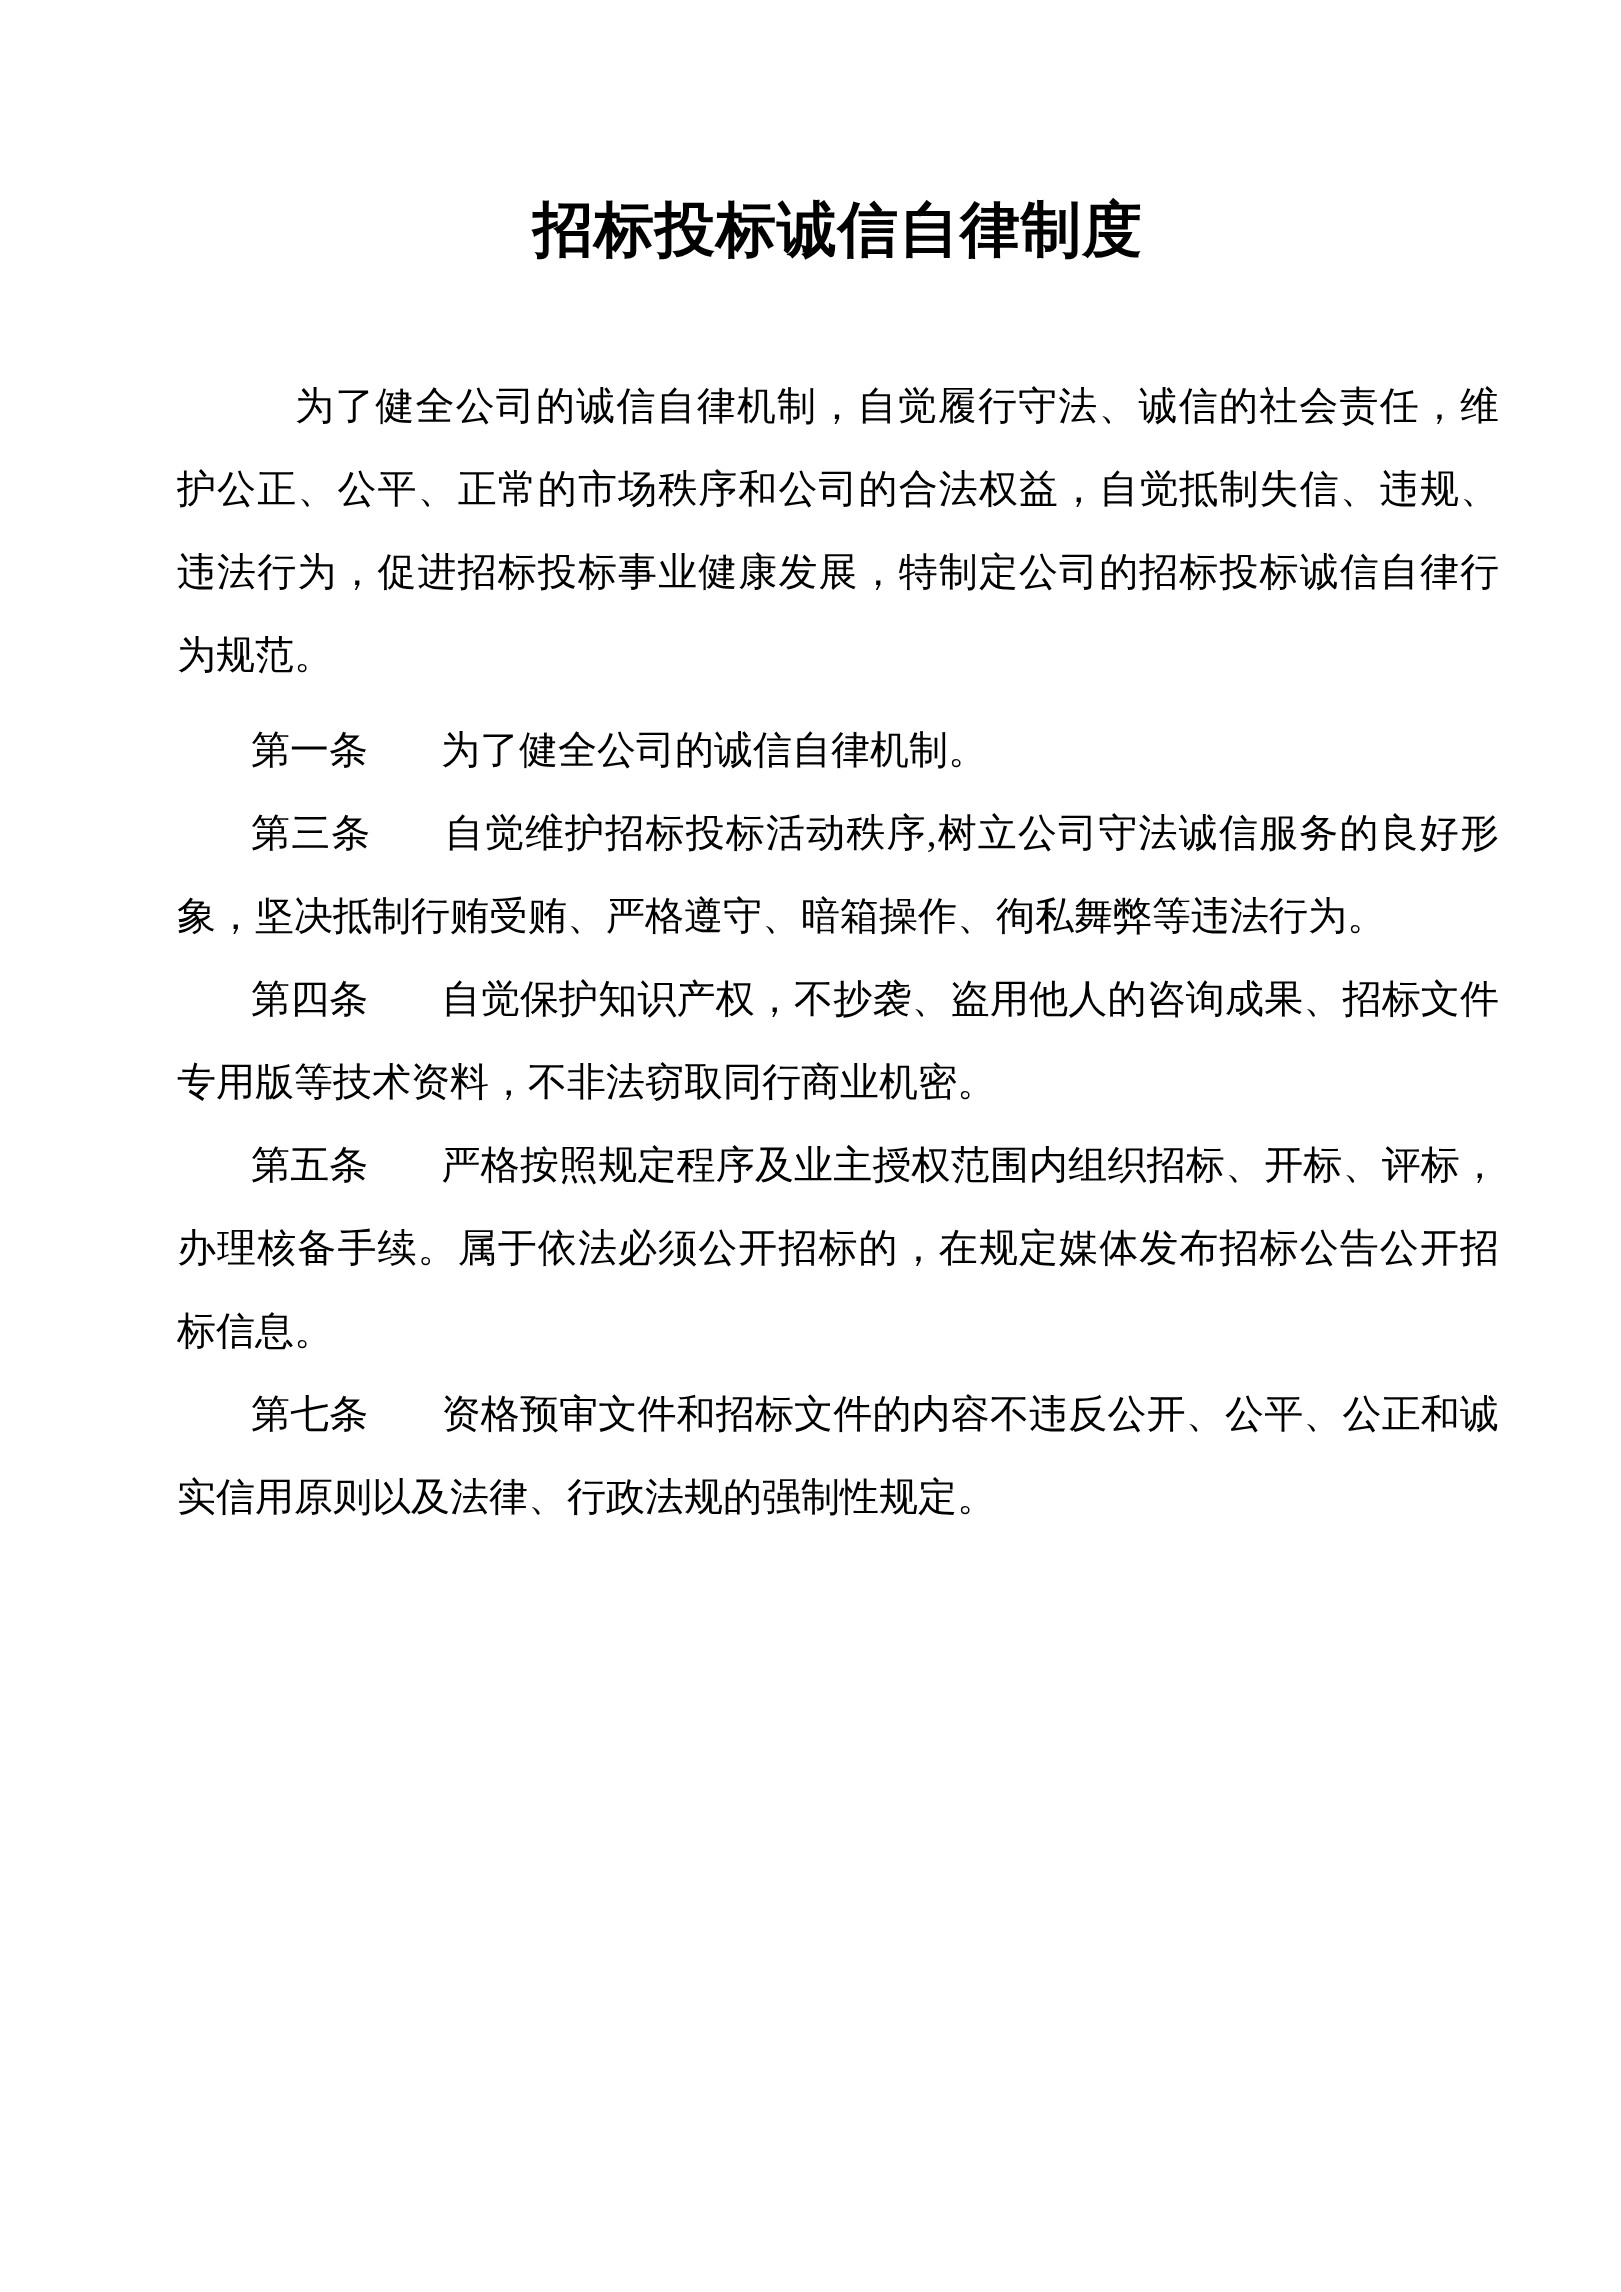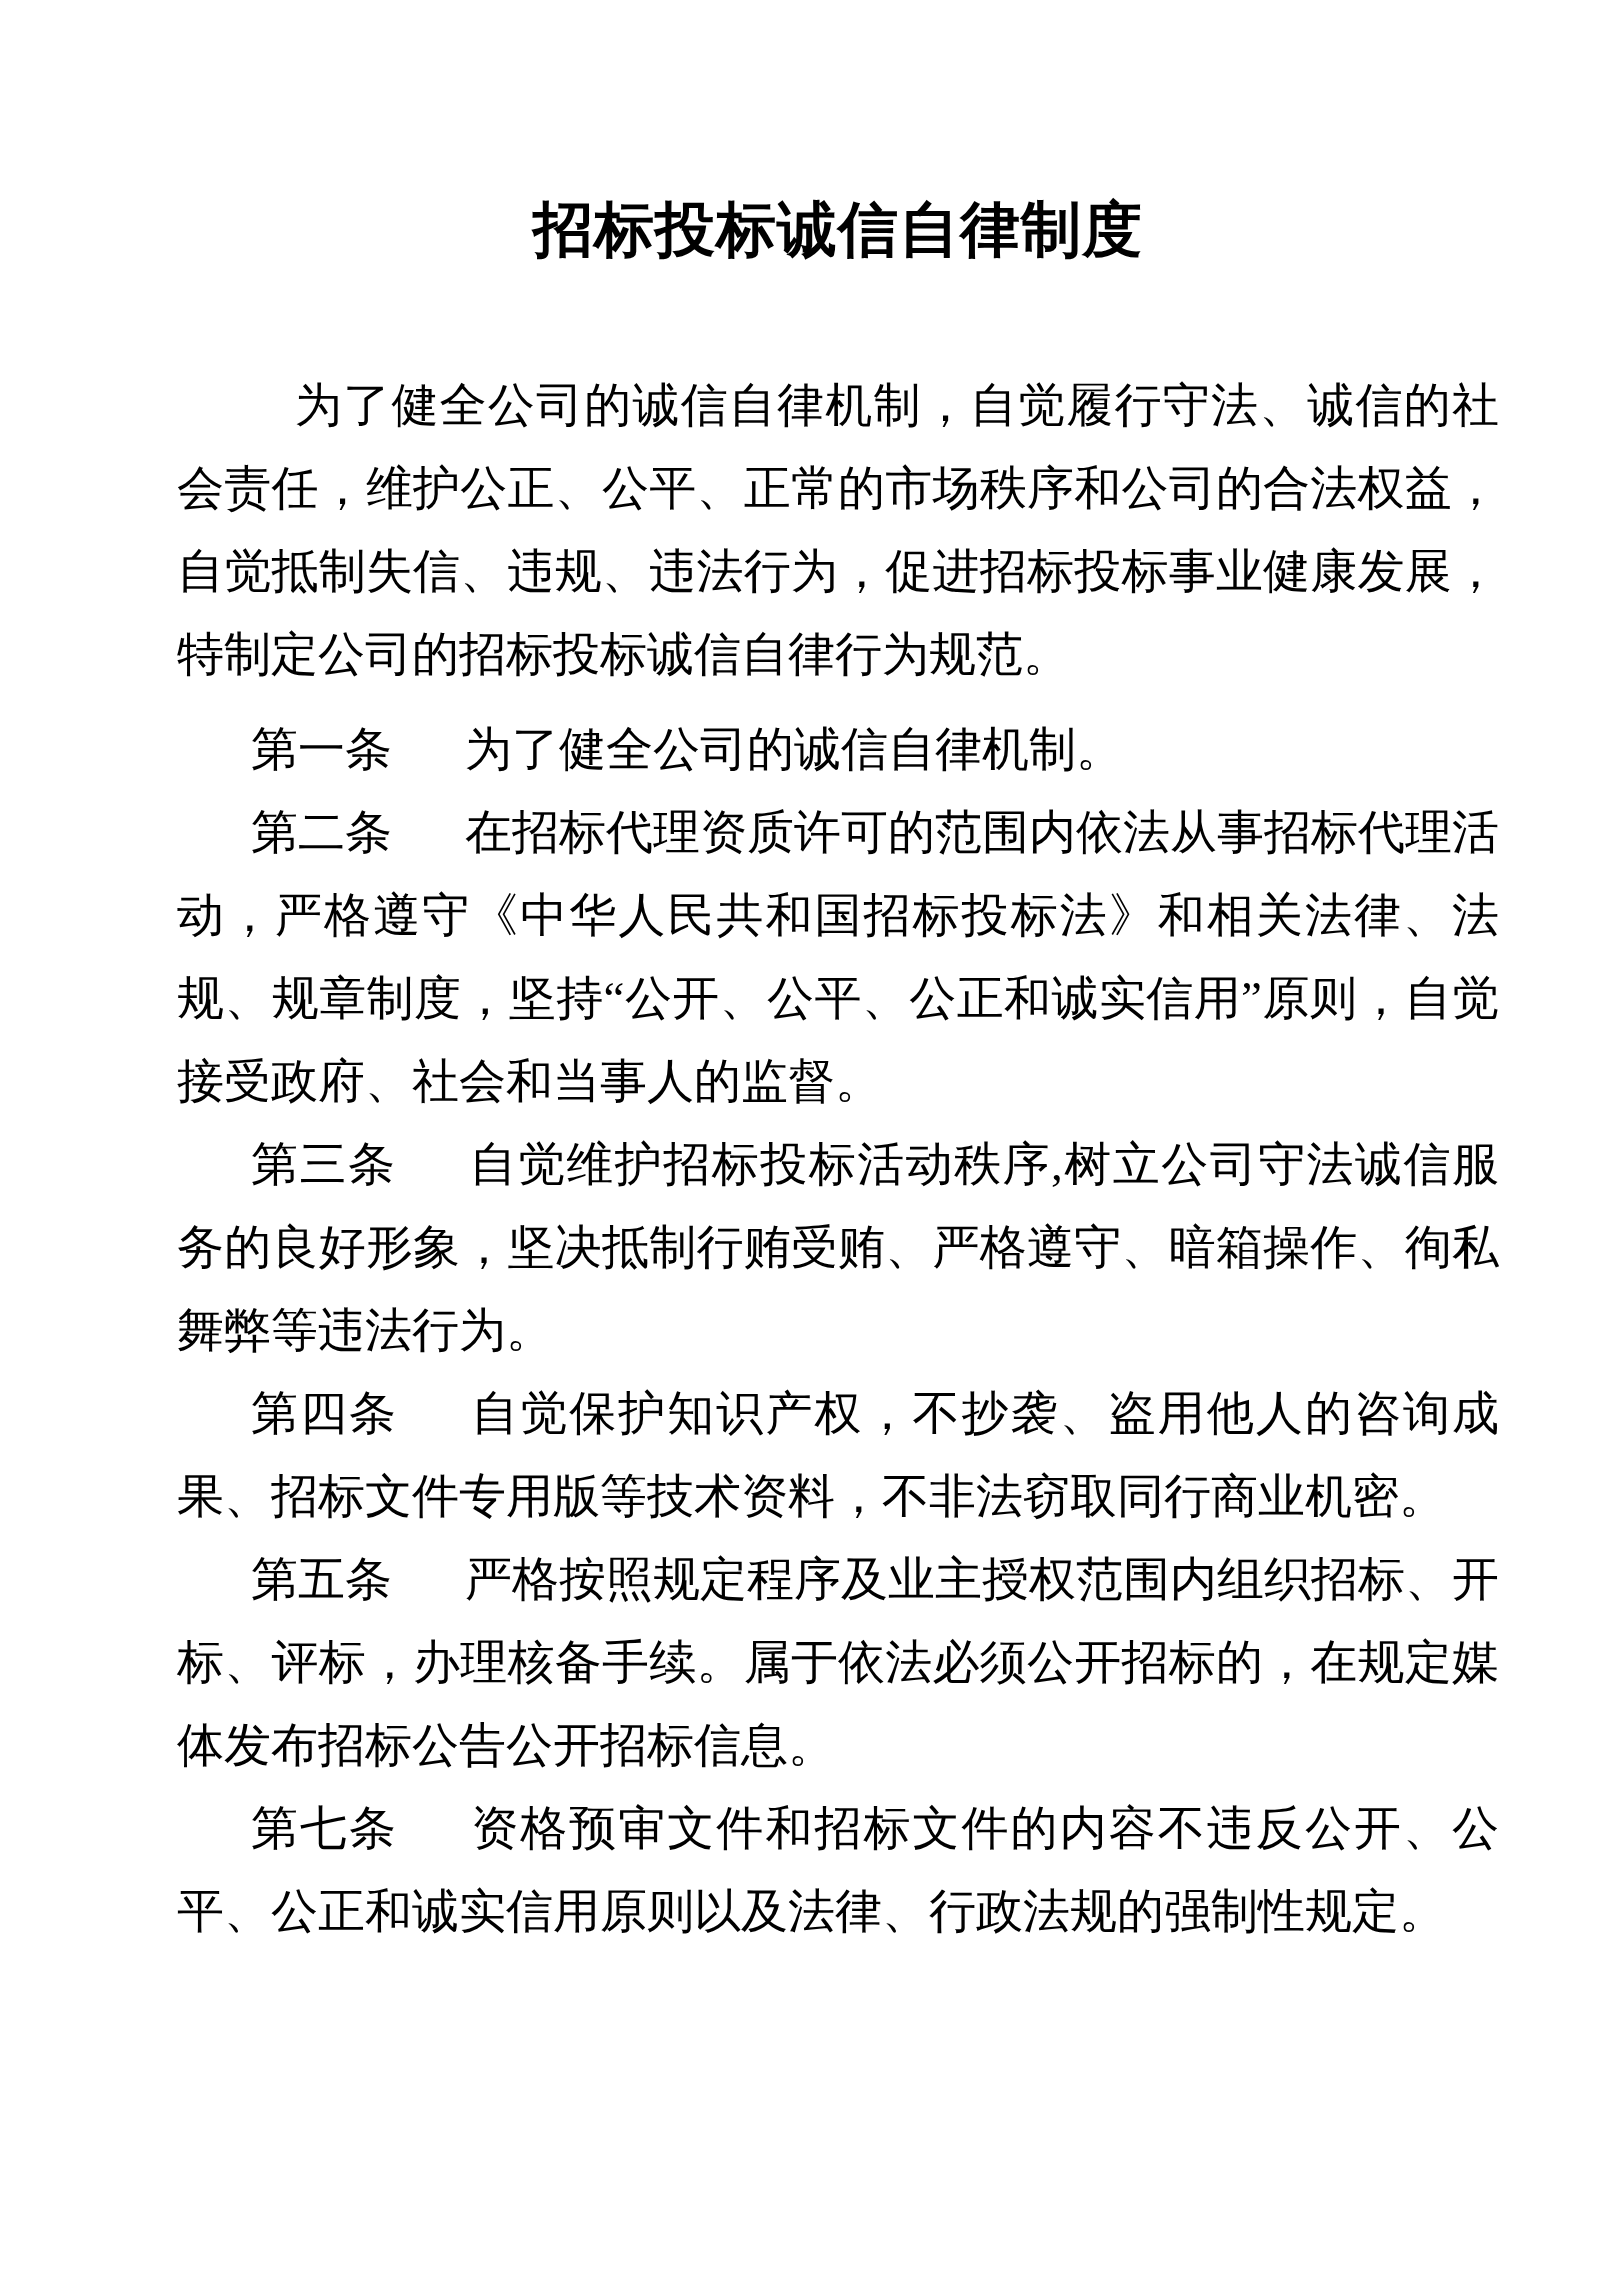--- a/index.html
+++ b/index.html
@@ -22,21 +22,21 @@
     margin: 0 0 90px 0;
     font-size: 60px;
     line-height: 88px;
     font-weight: 700;
     text-align: center;
     letter-spacing: 1px;
     white-space: nowrap;
   }
   .para {
     margin: 0;
-    font-size: 47px;
+    font-size: 39px;
     line-height: 83px;
     text-align: justify;
     
     text-justify: inter-ideograph;
     word-break: break-all;
   }
   .para.opening {
     text-indent: 118px;
     margin-bottom: 11.8px;
   }
@@ -51,21 +51,20 @@
 <body>
 
 <div class="page">
 
   <h1 class="doc-title">招标投标诚信自律制度</h1>
 
   <p class="para opening">为了健全公司的诚信自律机制，自觉履行守法、诚信的社会责任，维护公正、公平、正常的市场秩序和公司的合法权益，自觉抵制失信、违规、违法行为，促进招标投标事业健康发展，特制定公司的招标投标诚信自律行为规范。</p>
 
   <p class="para article"><span class="article-label">第一条</span><span>为了健全公司的诚信自律机制。</span></p>
 
-  <p class="para article"><span class="article-label">第二条</span><span>在招标代理资质许可的范围内依法从事招标代理活动，严格遵守《中华人民共和国招标投标法》和相关法律、法规、规章制度，坚持“公开、公平、公正和诚实信用”原则，自觉接受政府、社会和当事人的监督。</span></p>
 
   <p class="para article"><span class="article-label">第三条</span><span>自觉维护招标投标活动秩序,树立公司守法诚信服务的良好形象，坚决抵制行贿受贿、严格遵守、暗箱操作、徇私舞弊等违法行为。</span></p>
 
   <p class="para article"><span class="article-label">第四条</span><span>自觉保护知识产权，不抄袭、盗用他人的咨询成果、招标文件专用版等技术资料，不非法窃取同行商业机密。</span></p>
 
   <p class="para article"><span class="article-label">第五条</span><span>严格按照规定程序及业主授权范围内组织招标、开标、评标，办理核备手续。属于依法必须公开招标的，在规定媒体发布招标公告公开招标信息。</span></p>
 
 
   <p class="para article"><span class="article-label">第七条</span><span>资格预审文件和招标文件的内容不违反公开、公平、公正和诚实信用原则以及法律、行政法规的强制性规定。</span></p>
 

